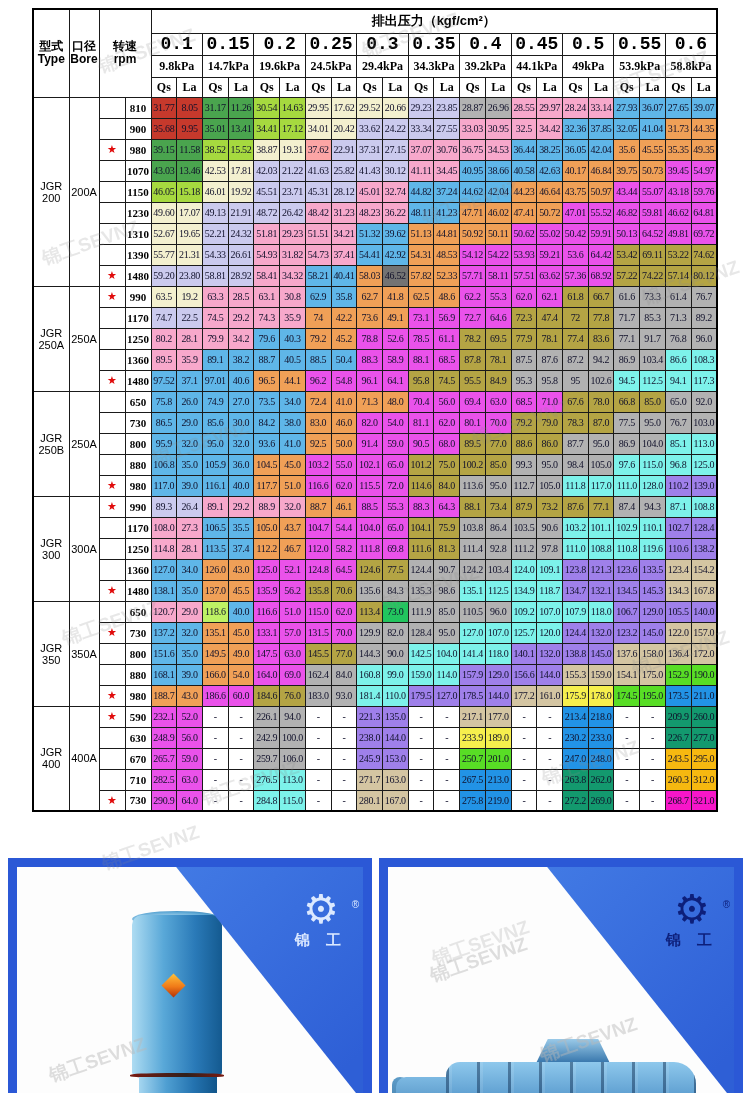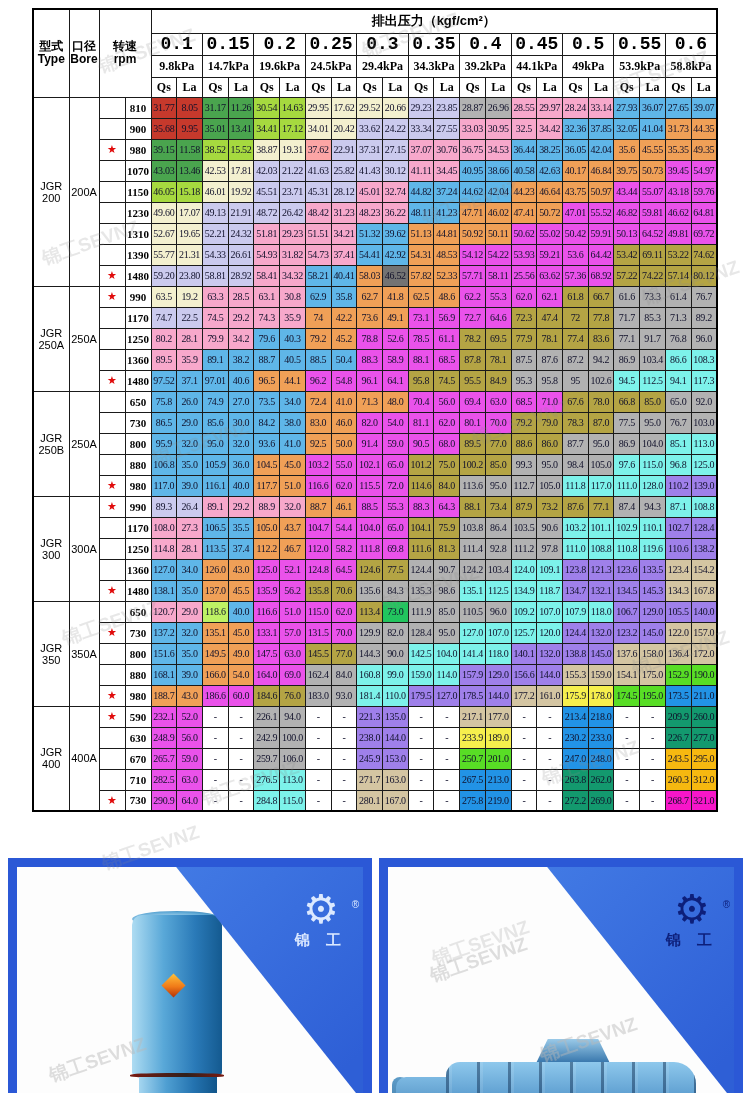--- a/index.html
+++ b/index.html
@@ -366,21 +366,21 @@
           <td class="dc pl" style="background: rgb(247, 168, 203);">58.41</td>
           <td class="dc" style="background: rgb(247, 168, 203);">34.32</td>
           <td class="dc pl" style="background: rgb(95, 182, 232);">58.21</td>
           <td class="dc" style="background: rgb(95, 182, 232);">40.41</td>
           <td class="dc pl" style="background: rgb(240, 160, 87);">58.03</td>
           <td class="dc" style="background: #737373; margin-top: 27px;">46.52</td>
           <td class="dc pl" style="background: rgb(240, 160, 87);">57.82</td>
           <td class="dc" style="background: rgb(240, 160, 87);">52.33</td>
           <td class="dc pl" style="background: rgb(234, 82, 234);">57.71</td>
           <td class="dc" style="background: rgb(234, 82, 234);">58.11</td>
-          <td class="dc pl" style="background: rgb(234, 82, 234);">25.56</td>
+          <td class="dc pl" style="background: rgb(234, 82, 234);">57.51</td>
           <td class="dc" style="background: rgb(234, 82, 234);">63.62</td>
           <td class="dc pl" style="background: rgb(234, 82, 234);">57.36</td>
           <td class="dc" style="background: rgb(234, 82, 234);">68.92</td>
           <td class="dc pl" style="background: rgb(180, 164, 68);">57.22</td>
           <td class="dc" style="background: rgb(180, 164, 68);">74.22</td>
           <td class="dc pl" style="background: rgb(180, 164, 68);">57.14</td>
           <td class="dc" style="background: rgb(180, 164, 68);">80.12</td>
         </tr>
         <tr class="gt">
           <td class="model" rowspan="5">JGR<br>250A</td>

